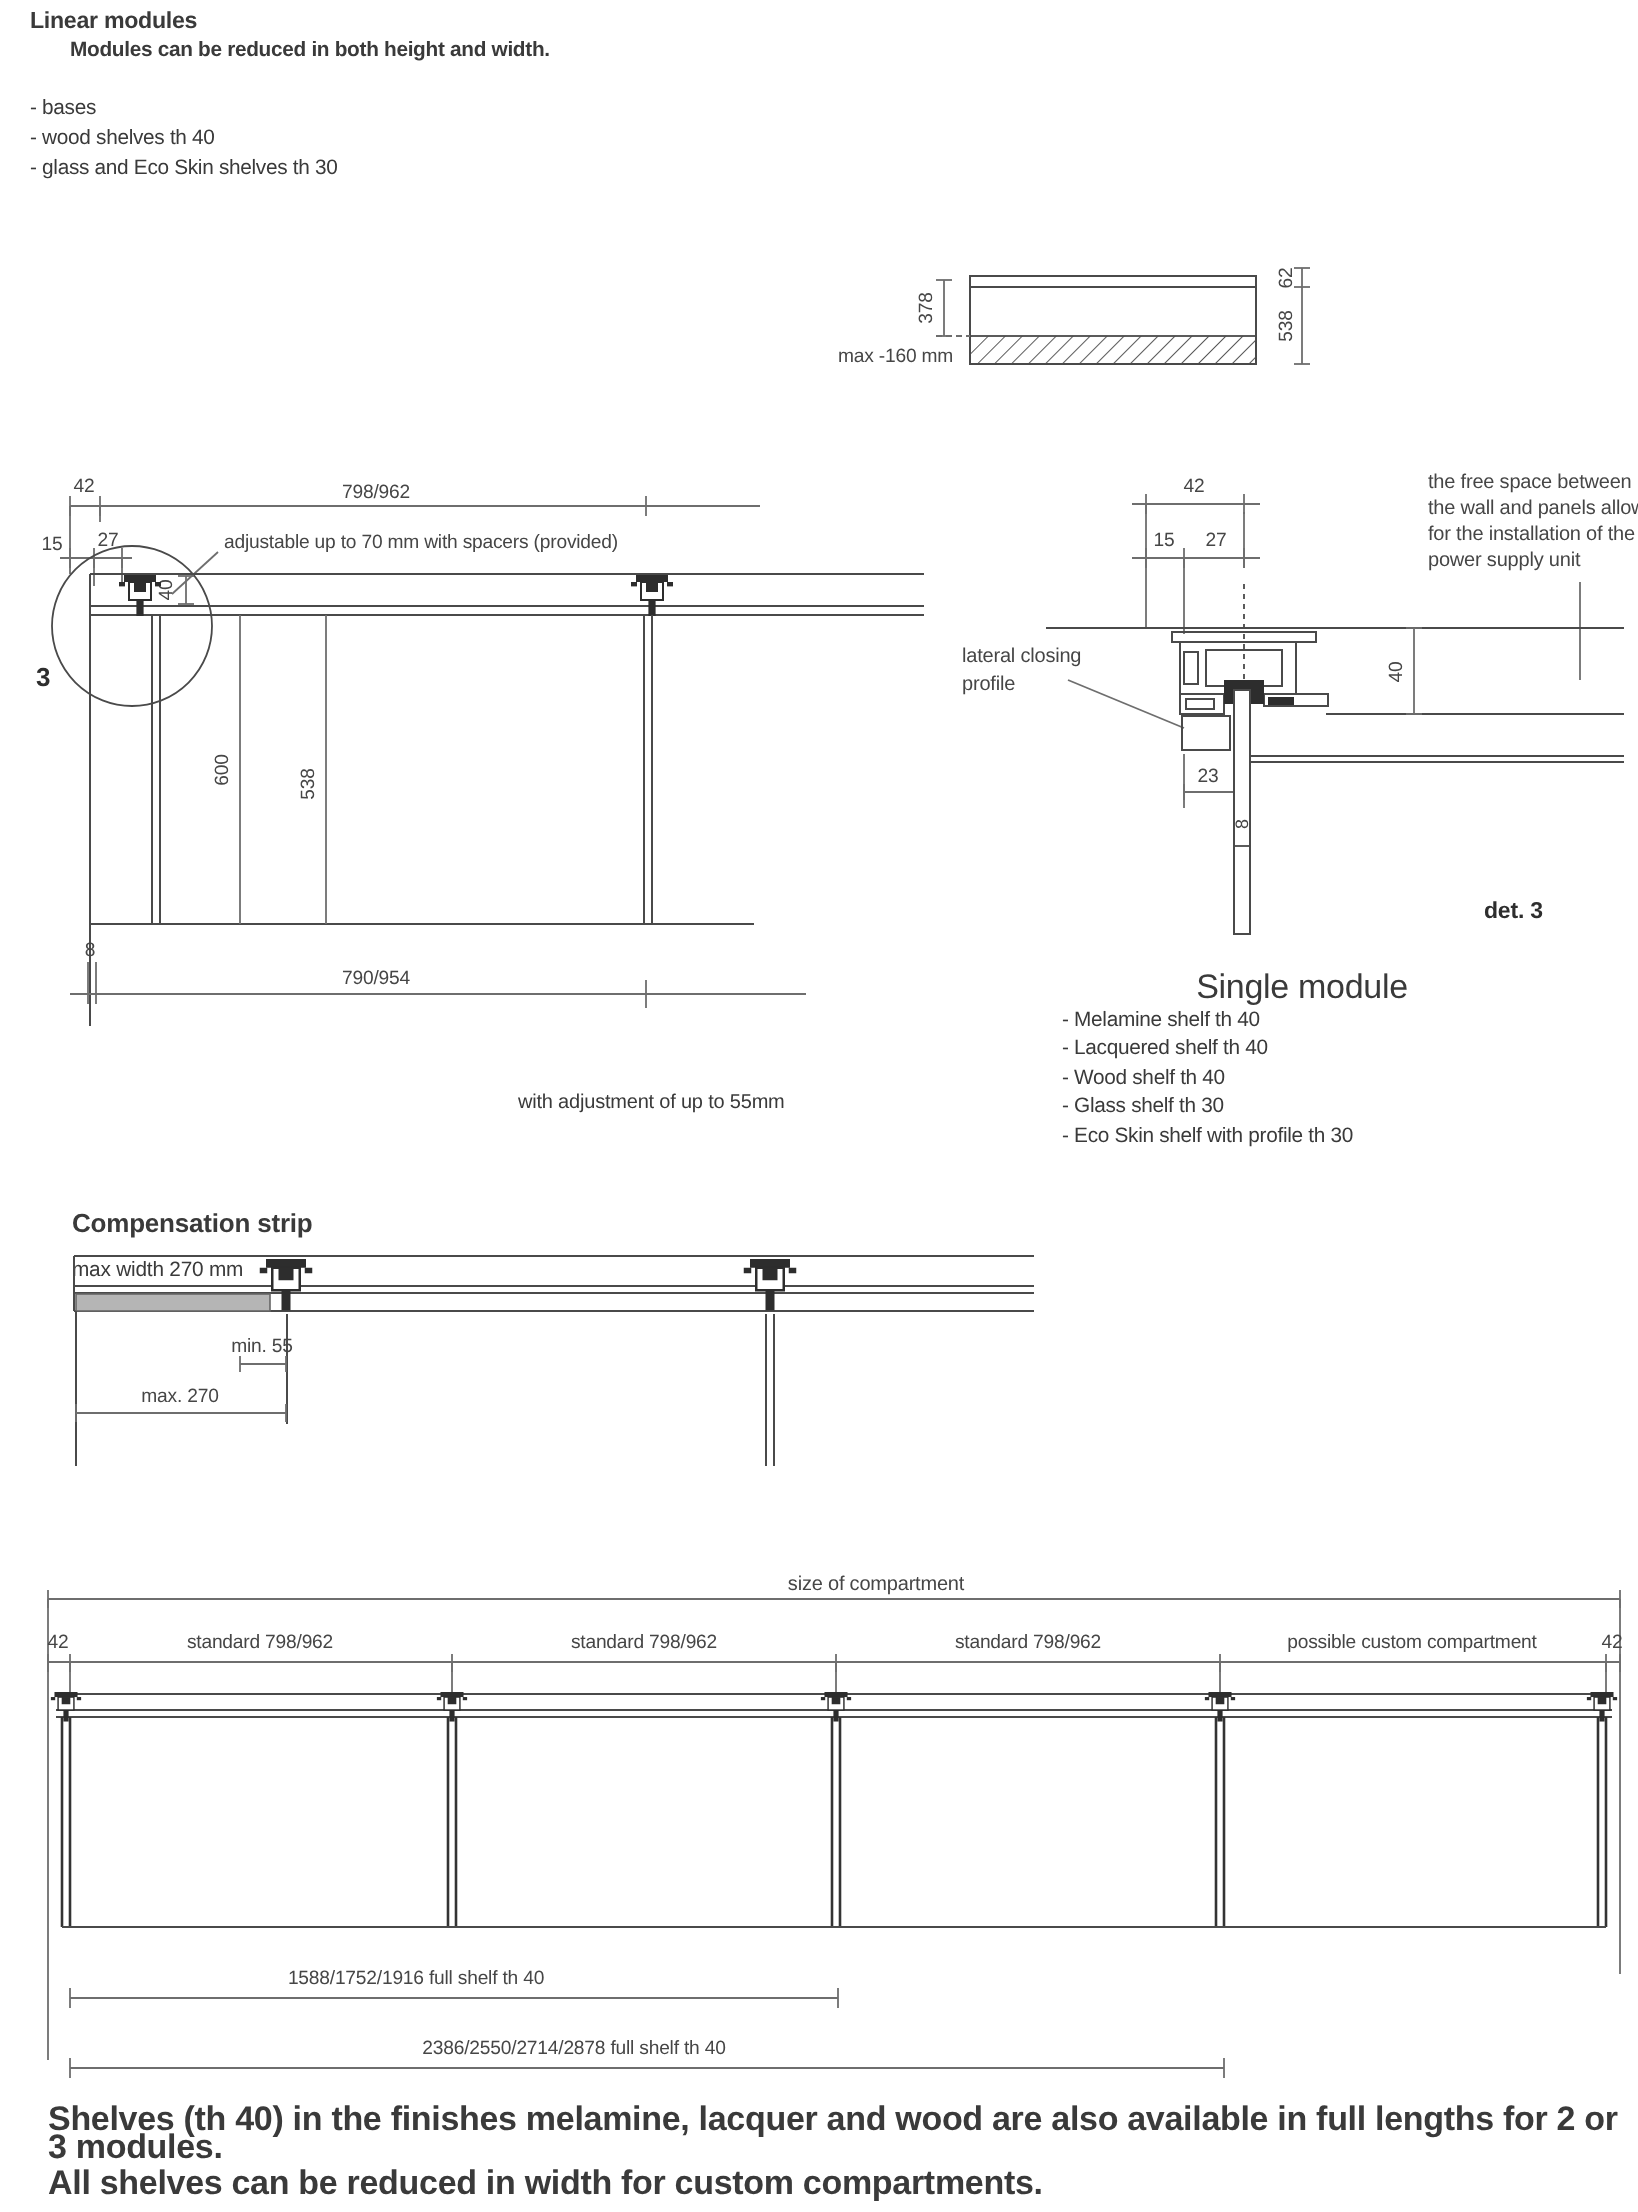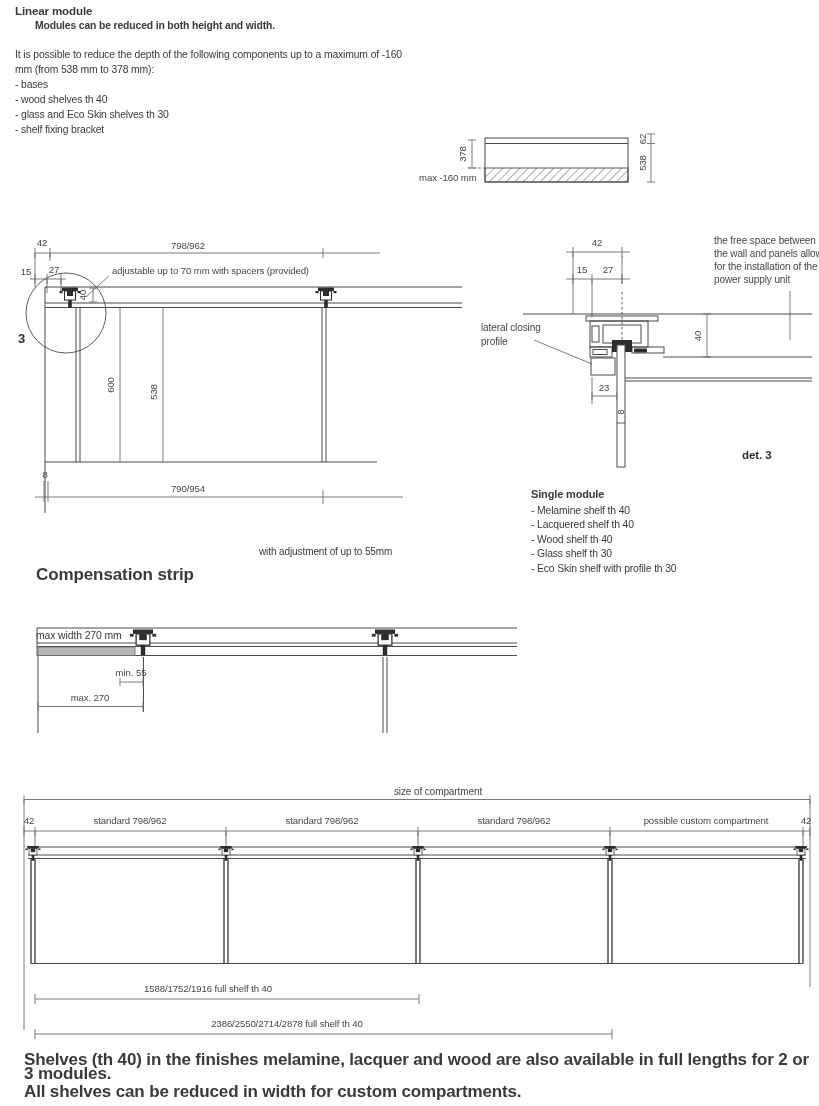--- a/index.html
+++ b/index.html
@@ -7,46 +7,44 @@
         font-family:"Liberation Sans",sans-serif;color:#3a3a3a;}
   .abs{position:absolute;}
   .intro{left:15px;top:3px;width:387px;font-size:10.4px;line-height:15px;letter-spacing:-0.15px;}
   .intro h1{font-size:11.6px;line-height:15px;margin:0;font-weight:bold;}
   .intro p{margin:0;text-align:justify;}
   .intro .nj{text-align:left;padding-left:20px;}
   .b{font-weight:bold;}
   .spacer{height:14px;}
   .listline{line-height:15px;}
   .single{left:531px;top:487px;width:240px;font-size:10.4px;line-height:14.6px;letter-spacing:-0.15px;}
-  .single h2{font-size:11px;margin:0 0 2px 0;font-weight:bold;}
+  .single h2{font-size:17px;margin:0 0 2px 0;font-weight:normal;text-align:center;}
   .adjnote{left:230px;top:546px;font-size:10px;letter-spacing:-0.1px;margin-left:29px;}
-  .comphead{left:36px;top:565px;font-size:17px;font-weight:bold;letter-spacing:-0.1px;}
+  .comphead{left:36px;top:604px;font-size:13px;font-weight:bold;letter-spacing:-0.1px;}
   .compsub{left:36px;top:588px;font-size:10.4px;letter-spacing:-0.1px;margin-top:42px;}
   .footnote{left:24px;width:788px;font-size:17px;font-weight:bold;letter-spacing:-0.15px;line-height:14px;}
   svg text{font-family:"Liberation Sans",sans-serif;fill:#464646;letter-spacing:-0.1px;}
   svg .t{font-size:9.6px;}
   svg .t10{font-size:10px;}
   svg .cap{font-size:11.5px;font-weight:bold;fill:#2e2e2e;}
   svg .mk{font-size:13px;font-weight:bold;fill:#2e2e2e;}
   svg line,svg rect,svg circle,svg polyline,svg path{shape-rendering:geometricPrecision;}
 </style>
 </head>
 <body>
 
 <div class="page">
 
   <div class="abs intro">
-    <h1>Linear module</h1>
+    <h1>Linear modules</h1>
     <p class="b nj">Modules can be reduced in both height and width.</p>
     <div class="spacer"></div>
-    <p>It is possible to reduce the depth of the following components up to a maximum of -160 mm (from 538 mm to 378 mm):</p>
     <div class="listline">- bases</div>
     <div class="listline">- wood shelves th 40</div>
     <div class="listline">- glass and Eco Skin shelves th 30</div>
-    <div class="listline">- shelf fixing bracket</div>
   </div>
 
   <svg class="abs" style="left:410px;top:128px;width:290px;height:64px;" viewBox="410 128 290 64">
     <defs>
       <pattern id="hatch" width="6" height="6" patternTransform="rotate(45)" patternUnits="userSpaceOnUse">
         <line x1="0" y1="0" x2="0" y2="6" stroke="#5a5a5a" stroke-width="1"></line>
       </pattern>
     </defs>
     <g stroke="#4a4a4a" stroke-width="1" fill="none">
       <rect x="485" y="138" width="143" height="44"></rect>

